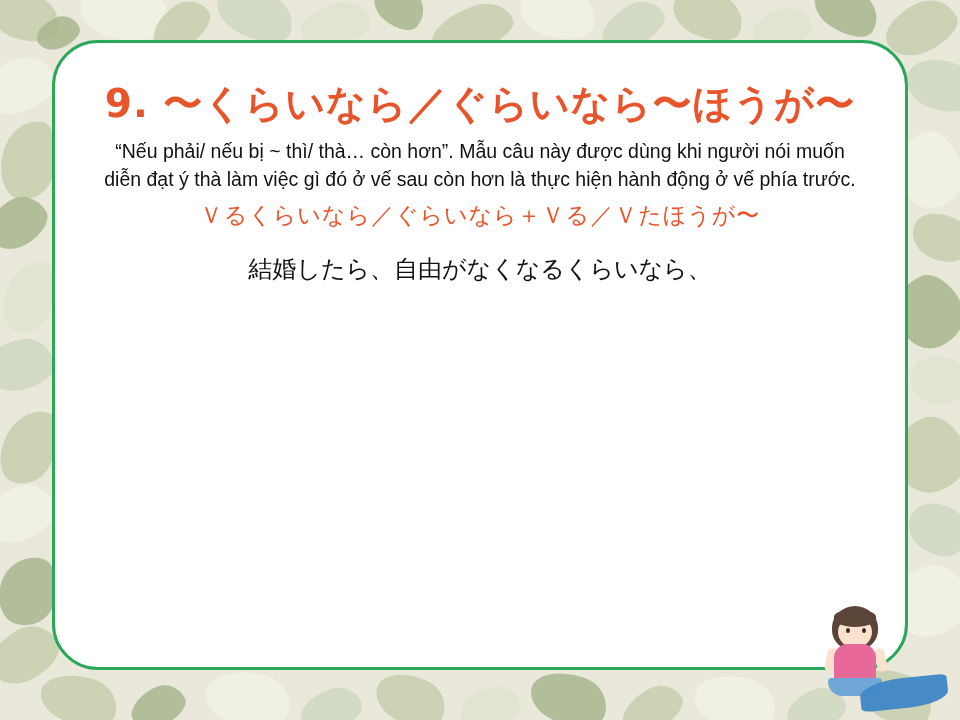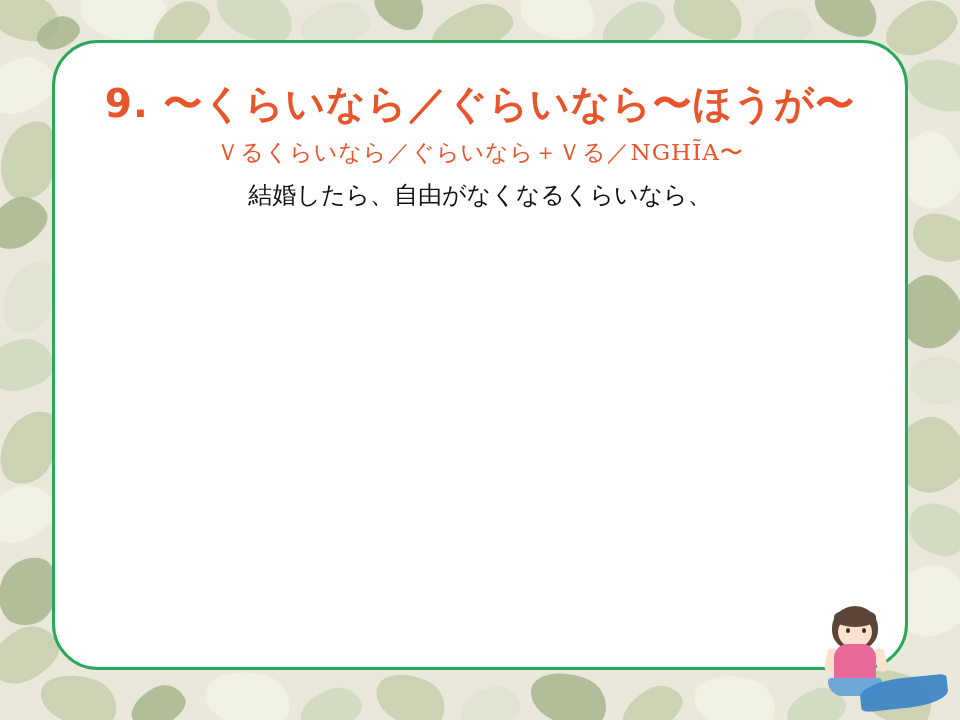--- a/index.html
+++ b/index.html
@@ -86,25 +86,25 @@
     text-align: center;
     color: #e8552a;
     font-family: "DejaVu Serif", serif;
     font-size: 23px;
     margin-top: 6px;
     letter-spacing: 1px;
   }
 
   .jp-example {
     text-align: center;
-    font-family: Liberation Sans, sans-serif;
+    font-family: Liberation Serif, serif;
     font-size: 24px;
     color: #111111;
     line-height: 1.55;
-    margin-top: 8px;
+    margin-top: 20px;
   }
 
   .vi-translate {
     text-align: center;
     font-family: "DejaVu Serif", serif;
     font-size: 21px;
     color: #111111;
     margin-top: 10px;
   }
 
@@ -236,22 +236,23 @@
     <div class="leaf g" style="left:620px;top:690px;width:64px;height:40px;transform:rotate(-30deg);"></div>
     <div class="leaf w" style="left:694px;top:676px;width:82px;height:52px;transform:rotate(12deg);"></div>
     <div class="leaf b" style="left:786px;top:690px;width:60px;height:40px;transform:rotate(-20deg);"></div>
     <div class="leaf g" style="left:858px;top:672px;width:76px;height:50px;transform:rotate(26deg);"></div>
   </div>
 
   <div id="card">
 
     <div id="title">9. 〜くらいなら／ぐらいなら〜ほうが〜</div>
 
-
-    <div class="jp-structure">Ｖるくらいなら／ぐらいなら＋Ｖる／NGHĨA〜</div>
+    <div class="vi-body">“Nếu phải/ nếu bị ~ thì/ thà… còn hơn”. Mẫu câu này được dùng khi người nói muốn diễn đạt ý thà làm việc gì đó ở vế sau còn hơn là thực hiện hành động ở vế phía trước.</div>
+
+    <div class="jp-structure">Ｖるくらいなら／ぐらいなら＋Ｖる／Ｖたほうが〜</div>
 
     <div class="jp-example">結婚したら、自由がなくなるくらいなら、</div>
 
   </div>
 
   <div id="mascot">
     <div class="m-hair"></div>
     <div class="m-face"></div>
     <div class="m-fringe"></div>
     <div class="m-eye l"></div>

